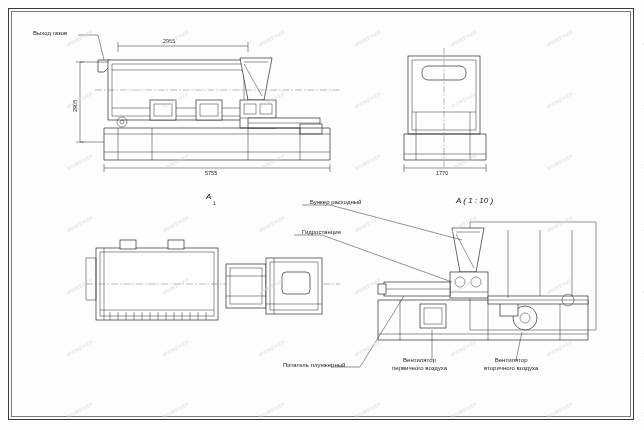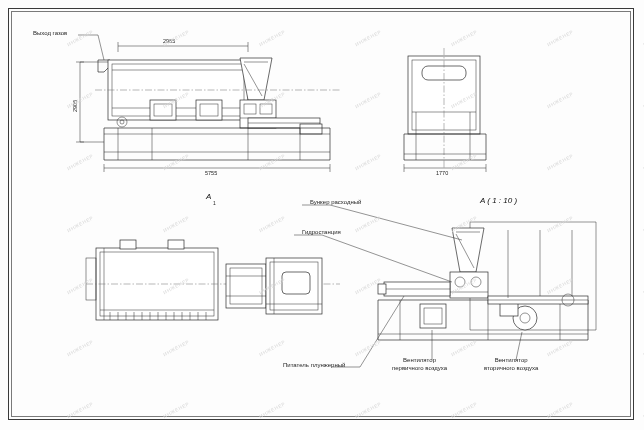--- a/index.html
+++ b/index.html
@@ -222,21 +222,21 @@
     <span>вторичного воздуха</span>
   </div>
 
   <div class="dim" style="left:163px;top:38px;">2965</div>
   <div class="dimv" style="left:72px;top:112px;">2905</div>
   <div class="dim" style="left:205px;top:170px;">5755</div>
   <div class="dim" style="left:436px;top:170px;">1770</div>
 
   <div class="vtitle" style="left:206px;top:192px;">A</div>
   <div style="position:absolute;left:213px;top:200px;font-size:5px;color:#1d1d1d;">1</div>
-  <div class="vtitle" style="left:480px;top:196px;">A ( 1 : 10 )</div>
+  <div class="vtitle" style="left:456px;top:196px;">A ( 1 : 10 )</div>
 
   <div id="wmlayer">
       <div class="wm" style="left: 66px; top: 42px;">ИНЖЕНЕР</div>
       <div class="wm" style="left: 162px; top: 42px;">ИНЖЕНЕР</div>
       <div class="wm" style="left: 258px; top: 42px;">ИНЖЕНЕР</div>
       <div class="wm" style="left: 354px; top: 42px;">ИНЖЕНЕР</div>
       <div class="wm" style="left: 450px; top: 42px;">ИНЖЕНЕР</div>
       <div class="wm" style="left: 546px; top: 42px;">ИНЖЕНЕР</div>
       <div class="wm" style="left: 642px; top: 42px;">ИНЖЕНЕР</div>
       <div class="wm" style="left: 66px; top: 104px;">ИНЖЕНЕР</div>

